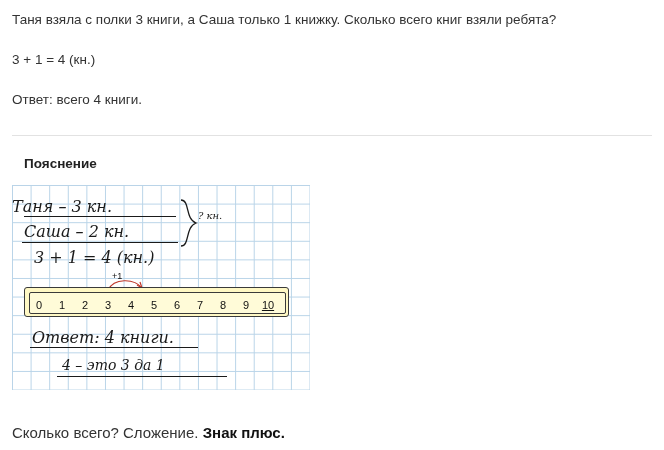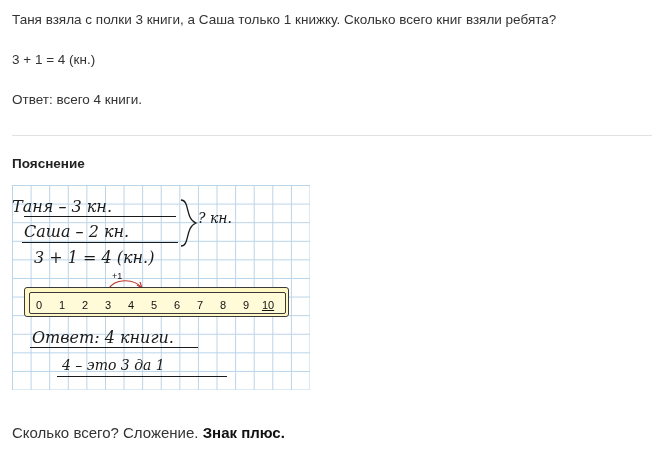--- a/index.html
+++ b/index.html
@@ -43,20 +43,21 @@
   .divider {
     margin-top: 26px;
     border-top: 1px solid #e2e2e2;
     width: 640px;
   }
   .section-title {
     font-size: 13.5px;
     font-weight: bold;
     padding-top: 20px;
     color: #222;
+    margin-left: 12px;
   }
   .figure-wrap {
     margin-top: 14px;
     width: 298px;
     height: 205px;
     position: relative;
   }
   .grid {
     position: absolute;
     left: 0;
@@ -73,21 +74,21 @@
   .hand {
     font-family: "DejaVu Serif", serif;
     font-style: italic;
     color: #1a1a1a;
     position: absolute;
     white-space: nowrap;
   }
   .l1 { left: 0; top: 12px; font-size: 16px; }
   .l2 { left: 12px; top: 37px; font-size: 16px; }
   .l3 { left: 22px; top: 63px; font-size: 16px; }
-  .lq { left: 186px; top: 25px; font-size: 14px; }
+  .lq { left: 186px; top: 25px; font-size: 10px; }
   .lans { left: 20px; top: 143px; font-size: 16px; text-align: center; }
   .lexp { left: 50px; top: 172px; font-size: 14px; }
 
   .brace {
     position: absolute;
     left: 168px;
     top: 14px;
     width: 18px;
     height: 48px;
   }

